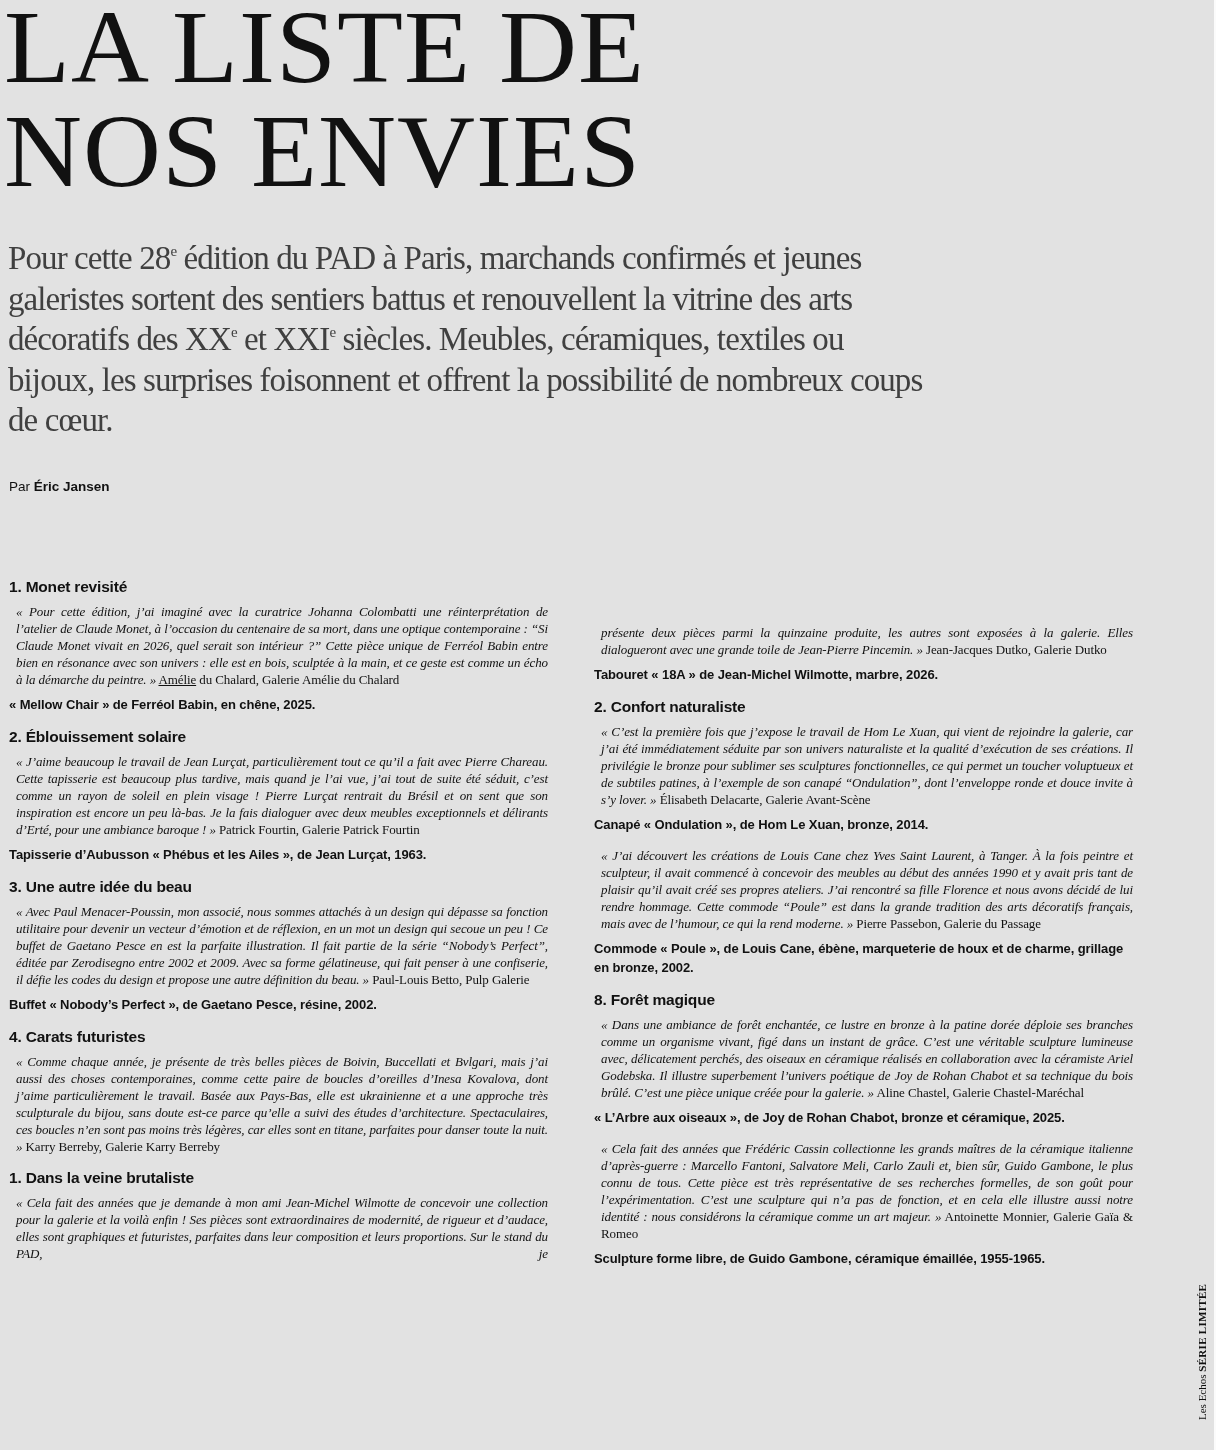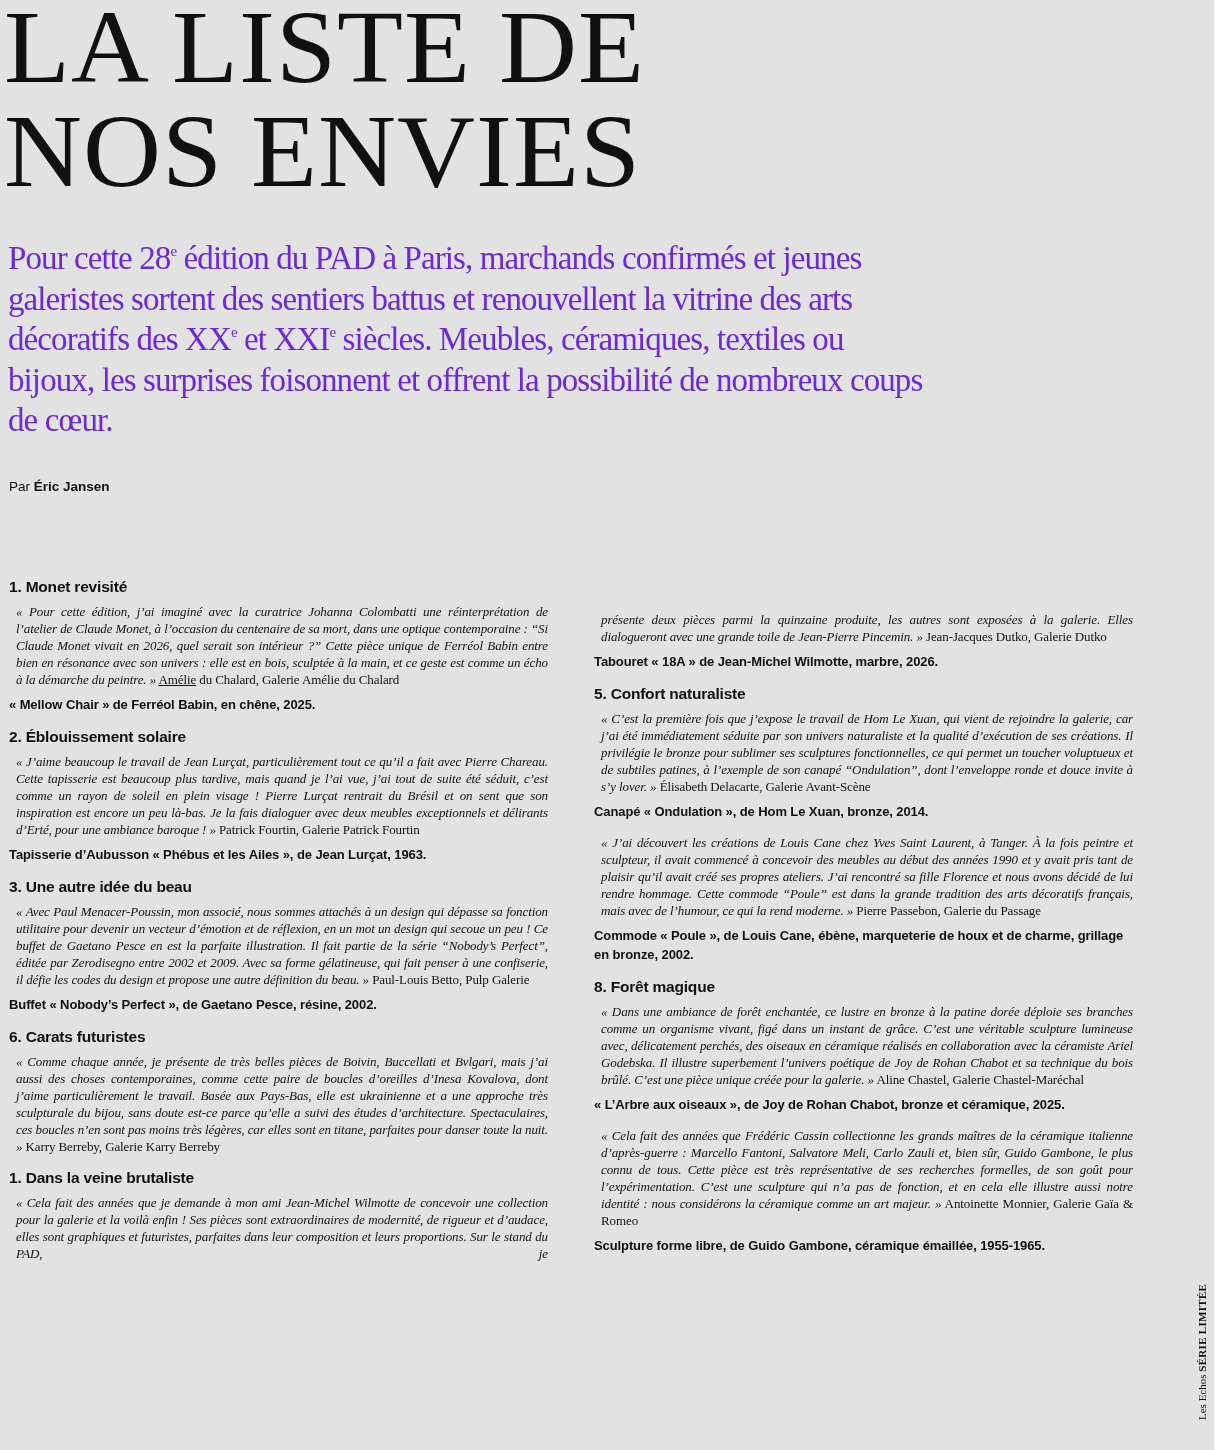--- a/index.html
+++ b/index.html
@@ -15,31 +15,31 @@
     font-family: "Liberation Serif", serif;
     font-weight: 400; font-size: 108px; line-height: 108px;
     letter-spacing: 1px; margin: 0;
     transform: scaleY(0.96); transform-origin: top left;
   }
   .title .ln { display: block; }
   .lede {
     position: absolute; left: 8px; top: 238px; width: 920px;
     font-family: "Liberation Serif", serif;
     font-size: 33px; line-height: 40.5px; letter-spacing: -0.9px;
-    margin: 0; color: #6d28d9;
+    margin: 0; color: #404040;
   }
   .lede sup { font-size: 15px; vertical-align: 13px; line-height: 0; }
   .byline {
     position: absolute; left: 9px; top: 479px;
     font-family: "Liberation Sans", sans-serif; font-size: 13.5px; margin: 0;
   }
   .byline b { font-weight: 700; }
   .col { position: absolute; width: 546px; }
   .col.c1 { left: 9px; top: 577px; }
-  .col.c2 { left: 594px; top: 611px; }
+  .col.c2 { left: 594px; top: 624px; }
   .entry { margin: 0 0 13px 0; }
   .entry h3 {
     font-family: "Liberation Sans", sans-serif; font-weight: 700;
     font-size: 15.5px; line-height: 19px; margin: 0; letter-spacing: -0.2px;
   }
   .entry .body {
     font-family: "Liberation Serif", serif; font-size: 13px; line-height: 17px;
     text-align: justify; margin: 7px; letter-spacing: -0.1px;
   }
   .entry .quote { font-style: italic; }
@@ -85,38 +85,38 @@
     <p class="caption">Tapisserie d’Aubusson « Phébus et les Ailes », de Jean Lurçat, 1963.</p>
   </div>
 
   <div class="entry">
     <h3>3. Une autre idée du beau</h3>
     <p class="body"><span class="quote">« Avec Paul Menacer-Poussin, mon associé, nous sommes attachés à un design qui dépasse sa fonction utilitaire pour devenir un vecteur d’émotion et de réflexion, en un mot un design qui secoue un peu ! Ce buffet de Gaetano Pesce en est la parfaite illustration. Il fait partie de la série “Nobody’s Perfect”, éditée par Zerodisegno entre 2002 et 2009. Avec sa forme gélatineuse, qui fait penser à une confiserie, il défie les codes du design et propose une autre définition du beau. »</span><span class="speaker"> Paul-Louis Betto, Pulp Galerie</span></p>
     <p class="caption">Buffet « Nobody’s Perfect », de Gaetano Pesce, résine, 2002.</p>
   </div>
 
   <div class="entry">
-    <h3>6. Carats futuristes</h3>
+    <h3>4. Carats futuristes</h3>
     <p class="body"><span class="quote">« Comme chaque année, je présente de très belles pièces de Boivin, Buccellati et Bvlgari, mais j’ai aussi des choses contemporaines, comme cette paire de boucles d’oreilles d’Inesa Kovalova, dont j’aime particulièrement le travail. Basée aux Pays-Bas, elle est ukrainienne et a une approche très sculpturale du bijou, sans doute est-ce parce qu’elle a suivi des études d’architecture. Spectaculaires, ces boucles n’en sont pas moins très légères, car elles sont en titane, parfaites pour danser toute la nuit. »</span><span class="speaker"> Karry Berreby, Galerie Karry Berreby</span></p>
   </div>
 
   <div class="entry">
     <h3>1. Dans la veine brutaliste</h3>
     <p class="body" style="text-align-last: justify;"><span class="quote">« Cela fait des années que je demande à mon ami Jean-Michel Wilmotte de concevoir une collection pour la galerie et la voilà enfin ! Ses pièces sont extraordinaires de modernité, de rigueur et d’audace, elles sont graphiques et futuristes, parfaites dans leur composition et leurs proportions. Sur le stand du PAD, je</span></p>
   </div>
 </div>
 
 <div class="col c2">
   <div class="entry cont">
     <p class="body"><span class="quote">présente deux pièces parmi la quinzaine produite, les autres sont exposées à la galerie. Elles dialogueront avec une grande toile de Jean-Pierre Pincemin. »</span><span class="speaker"> Jean-Jacques Dutko, Galerie Dutko</span></p>
     <p class="caption">Tabouret « 18A » de Jean-Michel Wilmotte, marbre, 2026.</p>
   </div>
 
   <div class="entry">
-    <h3>5. Confort naturaliste</h3>
+    <h3>2. Confort naturaliste</h3>
     <p class="body"><span class="quote">« C’est la première fois que j’expose le travail de Hom Le Xuan, qui vient de rejoindre la galerie, car j’ai été immédiatement séduite par son univers naturaliste et la qualité d’exécution de ses créations. Il privilégie le bronze pour sublimer ses sculptures fonctionnelles, ce qui permet un toucher voluptueux et de subtiles patines, à l’exemple de son canapé “Ondulation”, dont l’enveloppe ronde et douce invite à s’y lover. »</span><span class="speaker"> Élisabeth Delacarte, Galerie Avant-Scène</span></p>
     <p class="caption">Canapé « Ondulation », de Hom Le Xuan, bronze, 2014.</p>
   </div>
 
   <div class="entry">
     <p class="body"><span class="quote">« J’ai découvert les créations de Louis Cane chez Yves Saint Laurent, à Tanger. À la fois peintre et sculpteur, il avait commencé à concevoir des meubles au début des années 1990 et y avait pris tant de plaisir qu’il avait créé ses propres ateliers. J’ai rencontré sa fille Florence et nous avons décidé de lui rendre hommage. Cette commode “Poule” est dans la grande tradition des arts décoratifs français, mais avec de l’humour, ce qui la rend moderne. »</span><span class="speaker"> Pierre Passebon, Galerie du Passage</span></p>
     <p class="caption">Commode « Poule », de Louis Cane, ébène, marqueterie de houx et de charme, grillage en bronze, 2002.</p>
   </div>
 
   <div class="entry">

